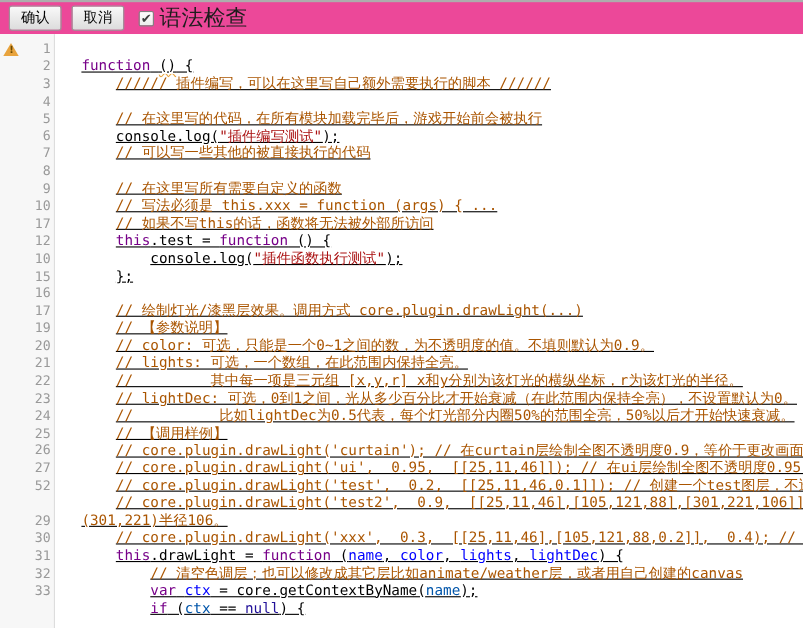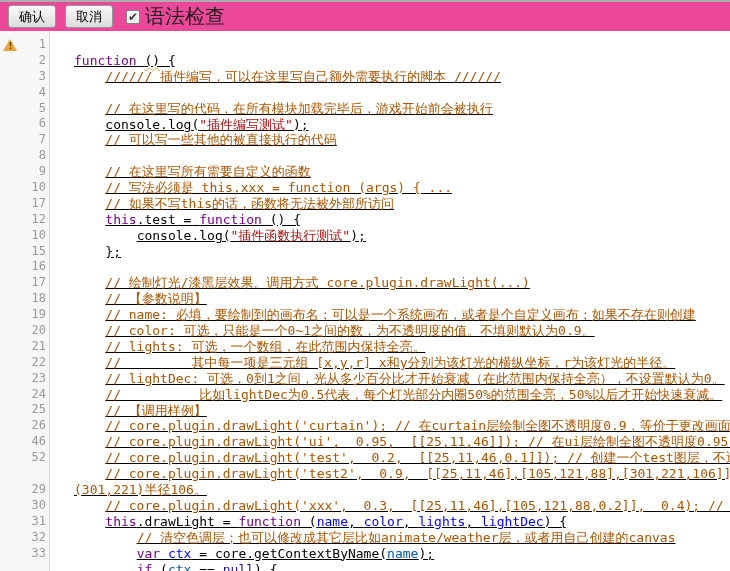--- a/index.html
+++ b/index.html
@@ -169,25 +169,20 @@
         <span class="ln">16</span>
         <pre class="code"><span class="c">	// 绘制灯光/漆黑层效果。调用方式 core.plugin.drawLight(...)</span></pre>
       </div>
       <div class="row">
         <span class="marker"></span>
         <span class="ln">17</span>
         <pre class="code"><span class="c">	// 【参数说明】</span></pre>
       </div>
       <div class="row">
         <span class="marker"></span>
-        <span class="ln">18</span>
-        <pre class="code"><span class="c">	// name: 必填，要绘制到的画布名；可以是一个系统画布，或者是个自定义画布；如果不存在则创建</span></pre>
-      </div>
-      <div class="row">
-        <span class="marker"></span>
         <span class="ln">19</span>
         <pre class="code"><span class="c">	// color: 可选，只能是一个0~1之间的数，为不透明度的值。不填则默认为0.9。</span></pre>
       </div>
       <div class="row">
         <span class="marker"></span>
         <span class="ln">20</span>
         <pre class="code"><span class="c">	// lights: 可选，一个数组，在此范围内保持全亮。</span></pre>
       </div>
       <div class="row">
         <span class="marker"></span>
@@ -214,21 +209,21 @@
         <span class="ln">25</span>
         <pre class="code"><span class="c">	// core.plugin.drawLight('curtain'); // 在curtain层绘制全图不透明度0.9，等价于更改画面色调为</span></pre>
       </div>
       <div class="row">
         <span class="marker"></span>
         <span class="ln">26</span>
         <pre class="code"><span class="c">	// core.plugin.drawLight('ui',  0.95,  [[25,11,46]]); // 在ui层绘制全图不透明度0.95，其中在(25,</span></pre>
       </div>
       <div class="row">
         <span class="marker"></span>
-        <span class="ln">46</span>
+        <span class="ln">27</span>
         <pre class="code"><span class="c">	// core.plugin.drawLight('test',  0.2,  [[25,11,46,0.1]]); // 创建一个test图层，不透明度0.2，其</span></pre>
       </div>
       <div class="row">
         <span class="marker"></span>
         <span class="ln">52</span>
         <pre class="code"><span class="c">	// core.plugin.drawLight('test2',  0.9,  [[25,11,46],[105,121,88],[301,221,106]]); // 创建test2</span></pre>
       </div>
       <div class="row">
         <span class="marker"></span>
         <span class="ln"></span>

